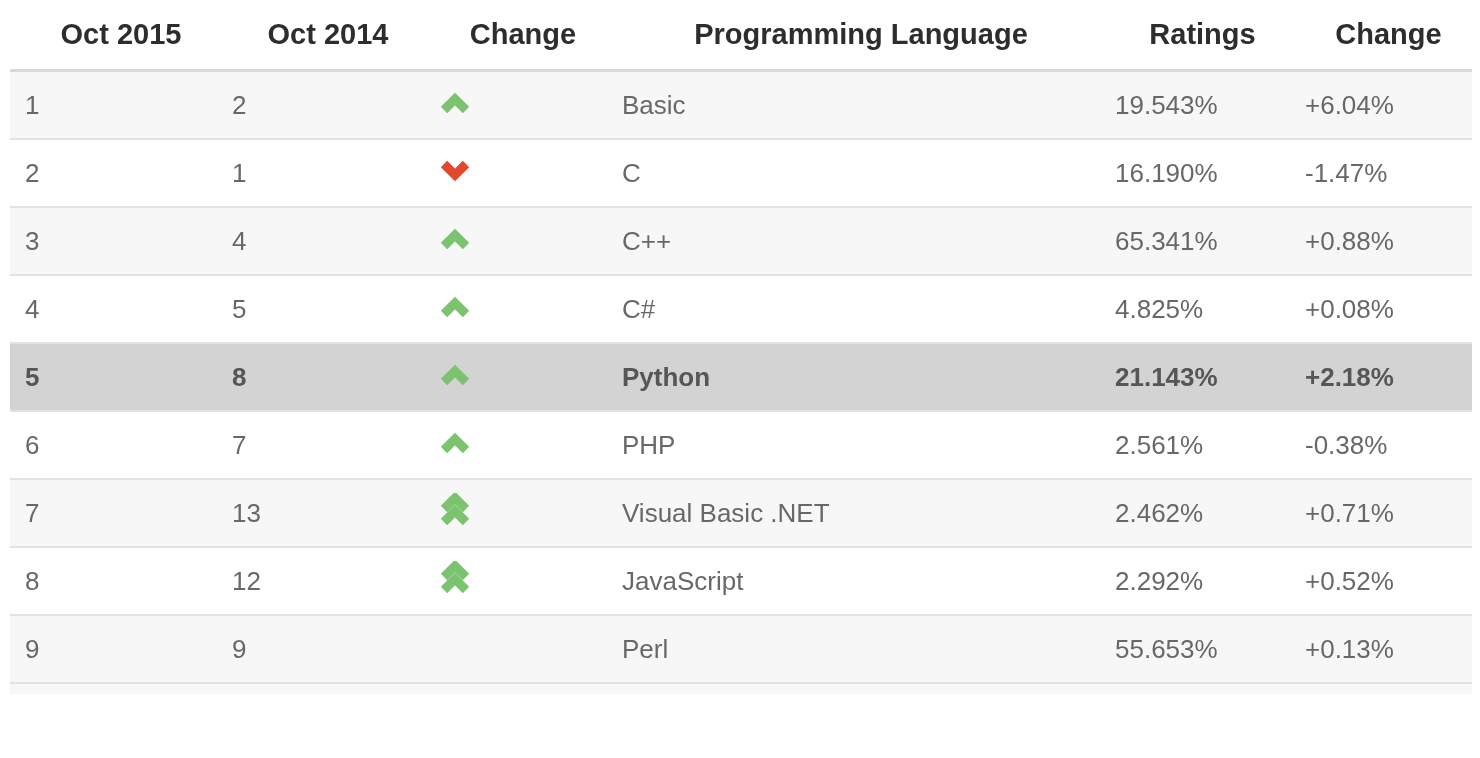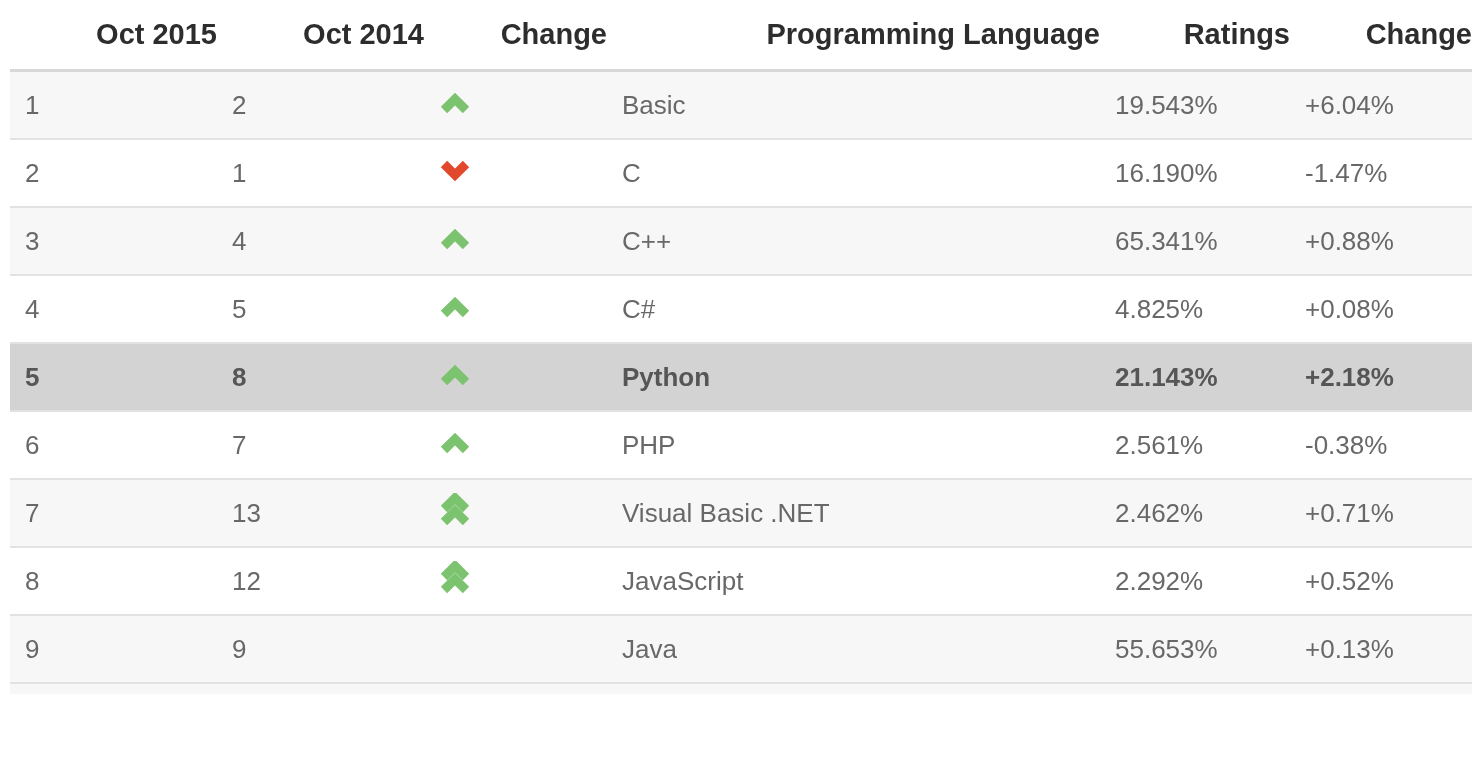--- a/index.html
+++ b/index.html
@@ -13,21 +13,21 @@
   }
   table.ranking-table {
     position: absolute;
     left: 10px;
     top: 0;
     width: 1462px;
     border-collapse: collapse;
     table-layout: fixed;
   }
   thead th {
-    text-align: right;
+    text-align: center;
     font-size: 29px;
     font-weight: bold;
     color: #2d2d2d;
     background: #ffffff;
     height: 69px;
     padding: 0 0 0 15px;
     vertical-align: middle;
     white-space: nowrap;
   }
   tbody td {
@@ -151,21 +151,21 @@
               <path d="M5 29 L16 18 L27 29" fill="none" stroke="#7cc36f" stroke-width="9" stroke-linejoin="miter"></path>
             </svg></span></td>
     <td>JavaScript</td>
     <td>2.292%</td>
     <td>+0.52%</td>
   </tr>
       <tr class="odd">
     <td>9</td>
     <td>9</td>
     <td><span class="chevron"></span></td>
-    <td>Java</td>
+    <td>Perl</td>
     <td>55.653%</td>
     <td>+0.13%</td>
   </tr>
       <tr class="partial-row odd" id="partial-row">
       <td colspan="6"></td>
     </tr>
   </tbody>
 </table>
 
 </body></html>

